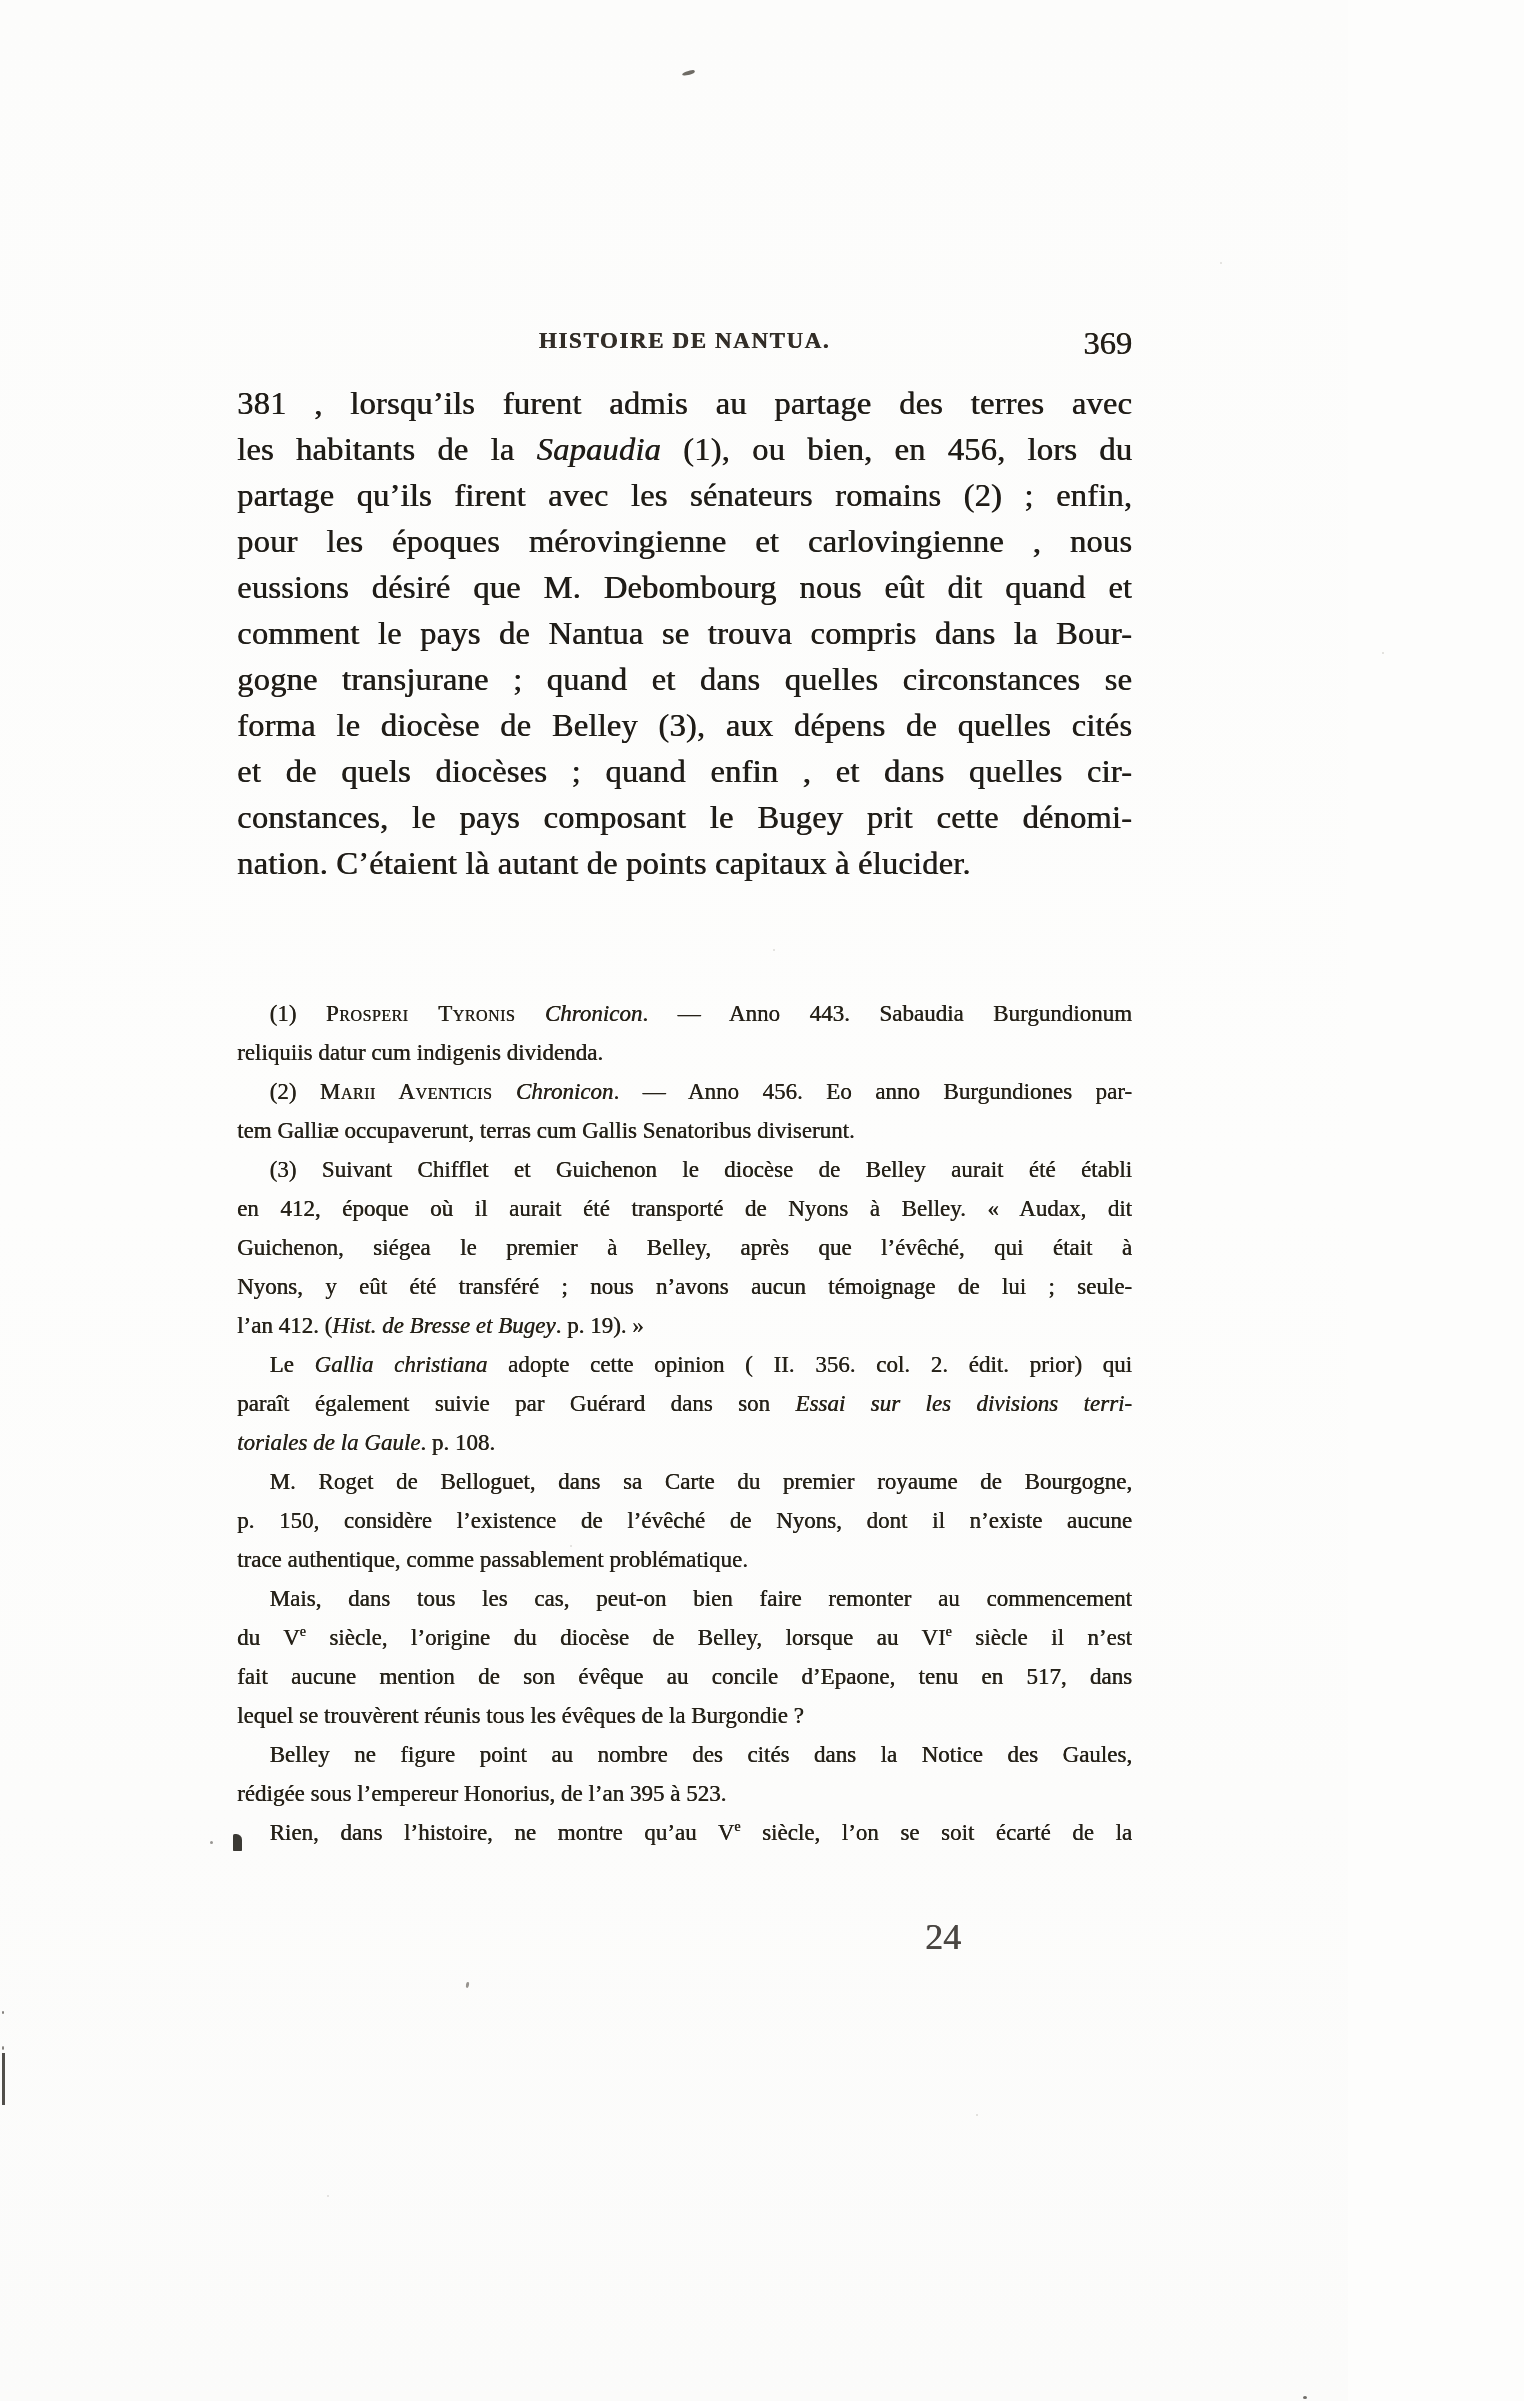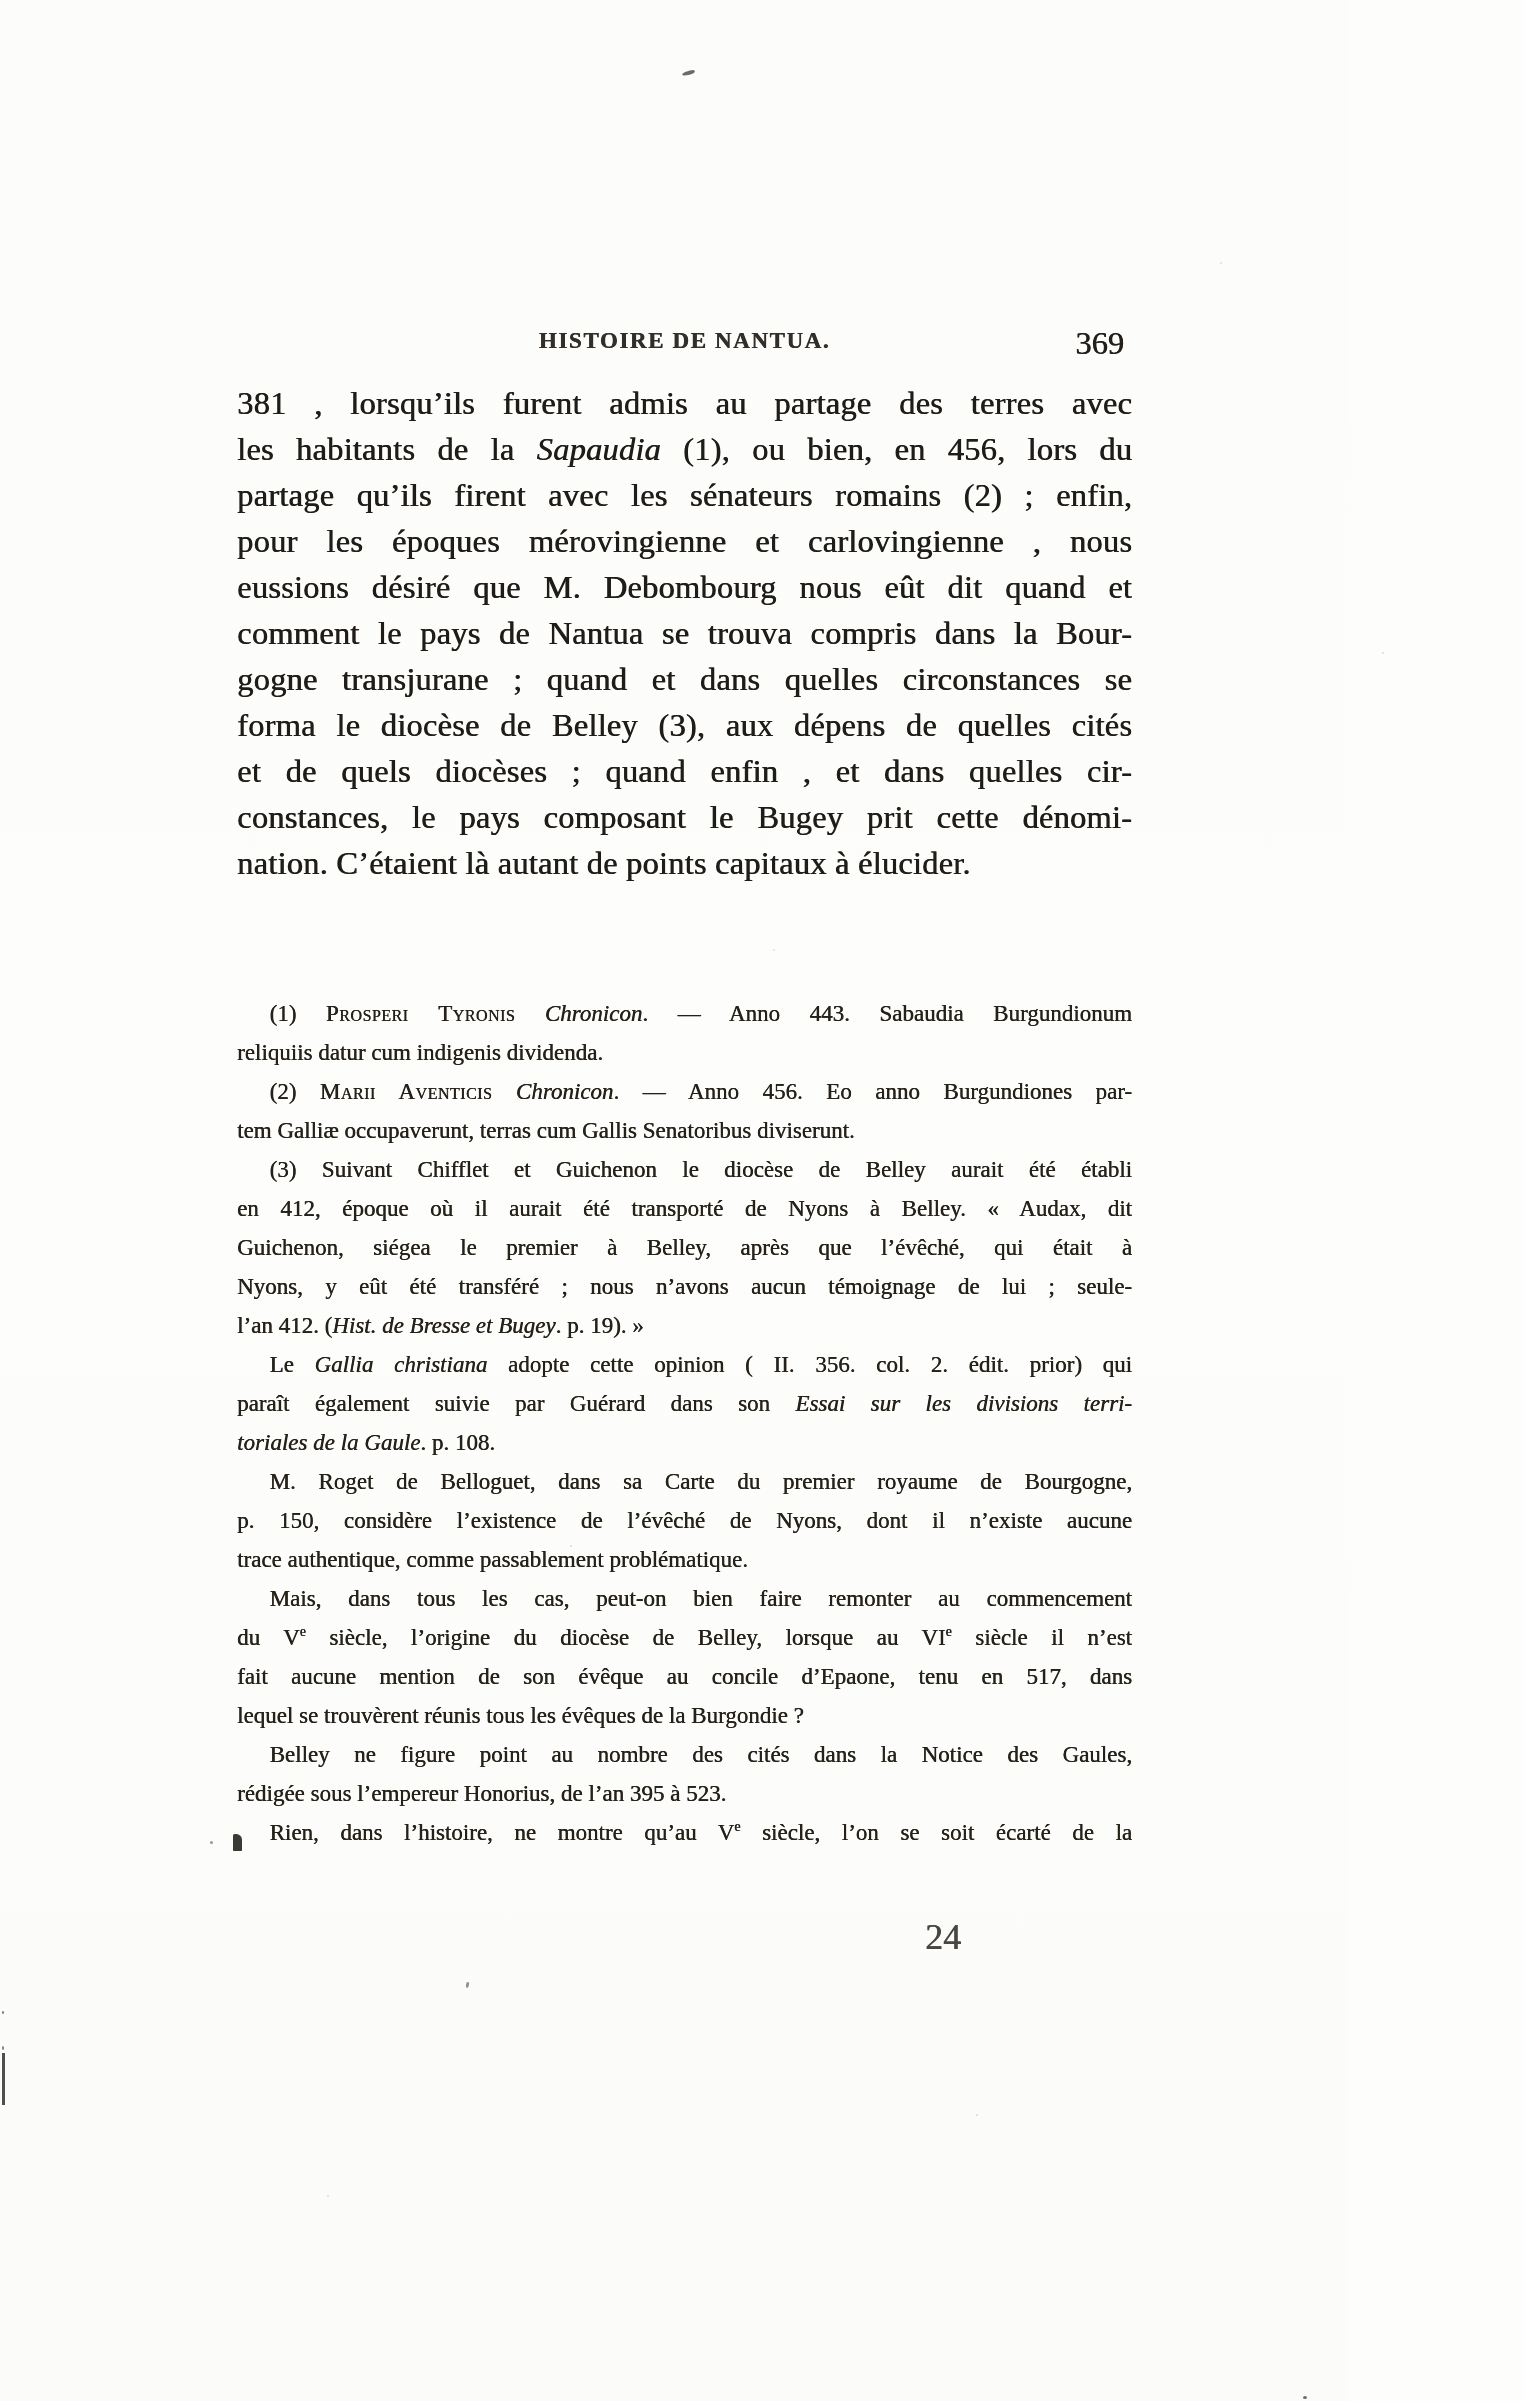--- a/index.html
+++ b/index.html
@@ -18,21 +18,21 @@
 
   
   .header { position: absolute; left: 237px; top: 328px; width: 895px; height: 42px; }
   .title {
     text-align: center;
     font-size: 23px; font-weight: bold; letter-spacing: 1.6px;
     color: #332e28;
     text-shadow: 0.4px 0 0 currentColor;
   }
   .folio {
-    position: absolute; right: 8px; top: -3.2px;
+    position: absolute; right: 0; top: -3.2px;
     font-size: 32.5px; font-weight: normal; color: #242019;
     text-shadow: 0.5px 0 0 currentColor;
   }
 
   
   .main {
     position: absolute; left: 237px; top: 380px; width: 895px;
     font-size: 32.5px; line-height: 46px;
     letter-spacing: 0.2px;
     color: #201d18;

